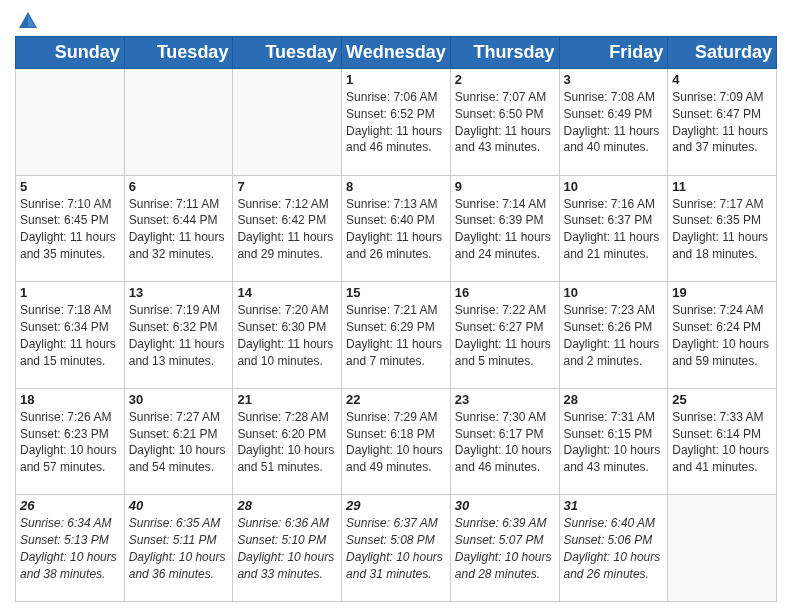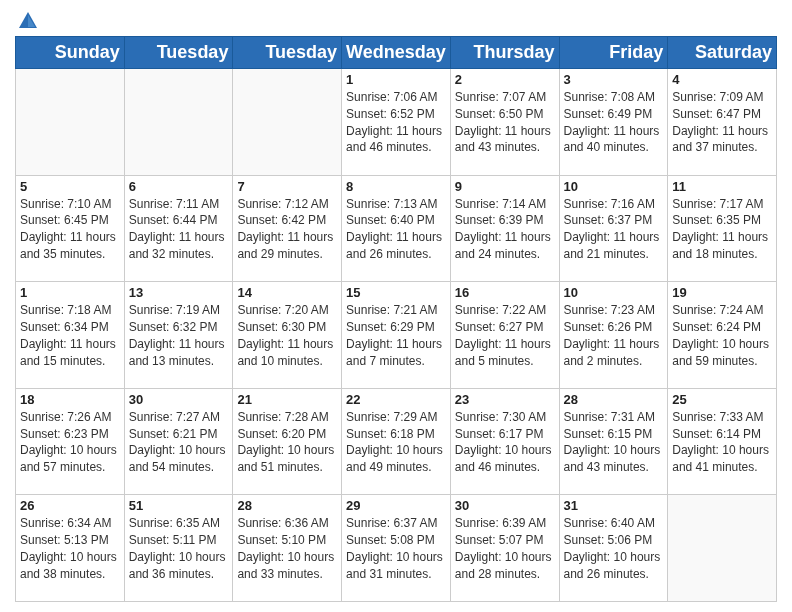--- a/index.html
+++ b/index.html
@@ -91,20 +91,21 @@
       color: #222;
       margin-bottom: 2px;
     }
     .day-info {
       font-size: 12px;
       color: #333;
       line-height: 1.4;
     }
     tr:last-child td {
       height: 80px;
+      font-style: italic;
     }
   </style>
 </head>
 <body>
 
 <div class="page">
   <div class="header">
     <div class="logo">
       <div style="display:flex;flex-direction:column;align-items:flex-start;">
         <div style="display:flex;align-items:center;">
@@ -246,21 +247,21 @@
             <div class="day-number">25</div>
             <div class="day-info">Sunrise: 7:33 AM<br>Sunset: 6:14 PM<br>Daylight: 10 hours and 41 minutes.</div>
           </td>
         </tr>
         <tr>
           <td>
             <div class="day-number">26</div>
             <div class="day-info">Sunrise: 6:34 AM<br>Sunset: 5:13 PM<br>Daylight: 10 hours and 38 minutes.</div>
           </td>
           <td>
-            <div class="day-number">51</div>
+            <div class="day-number">40</div>
             <div class="day-info">Sunrise: 6:35 AM<br>Sunset: 5:11 PM<br>Daylight: 10 hours and 36 minutes.</div>
           </td>
           <td>
             <div class="day-number">28</div>
             <div class="day-info">Sunrise: 6:36 AM<br>Sunset: 5:10 PM<br>Daylight: 10 hours and 33 minutes.</div>
           </td>
           <td>
             <div class="day-number">29</div>
             <div class="day-info">Sunrise: 6:37 AM<br>Sunset: 5:08 PM<br>Daylight: 10 hours and 31 minutes.</div>
           </td>

